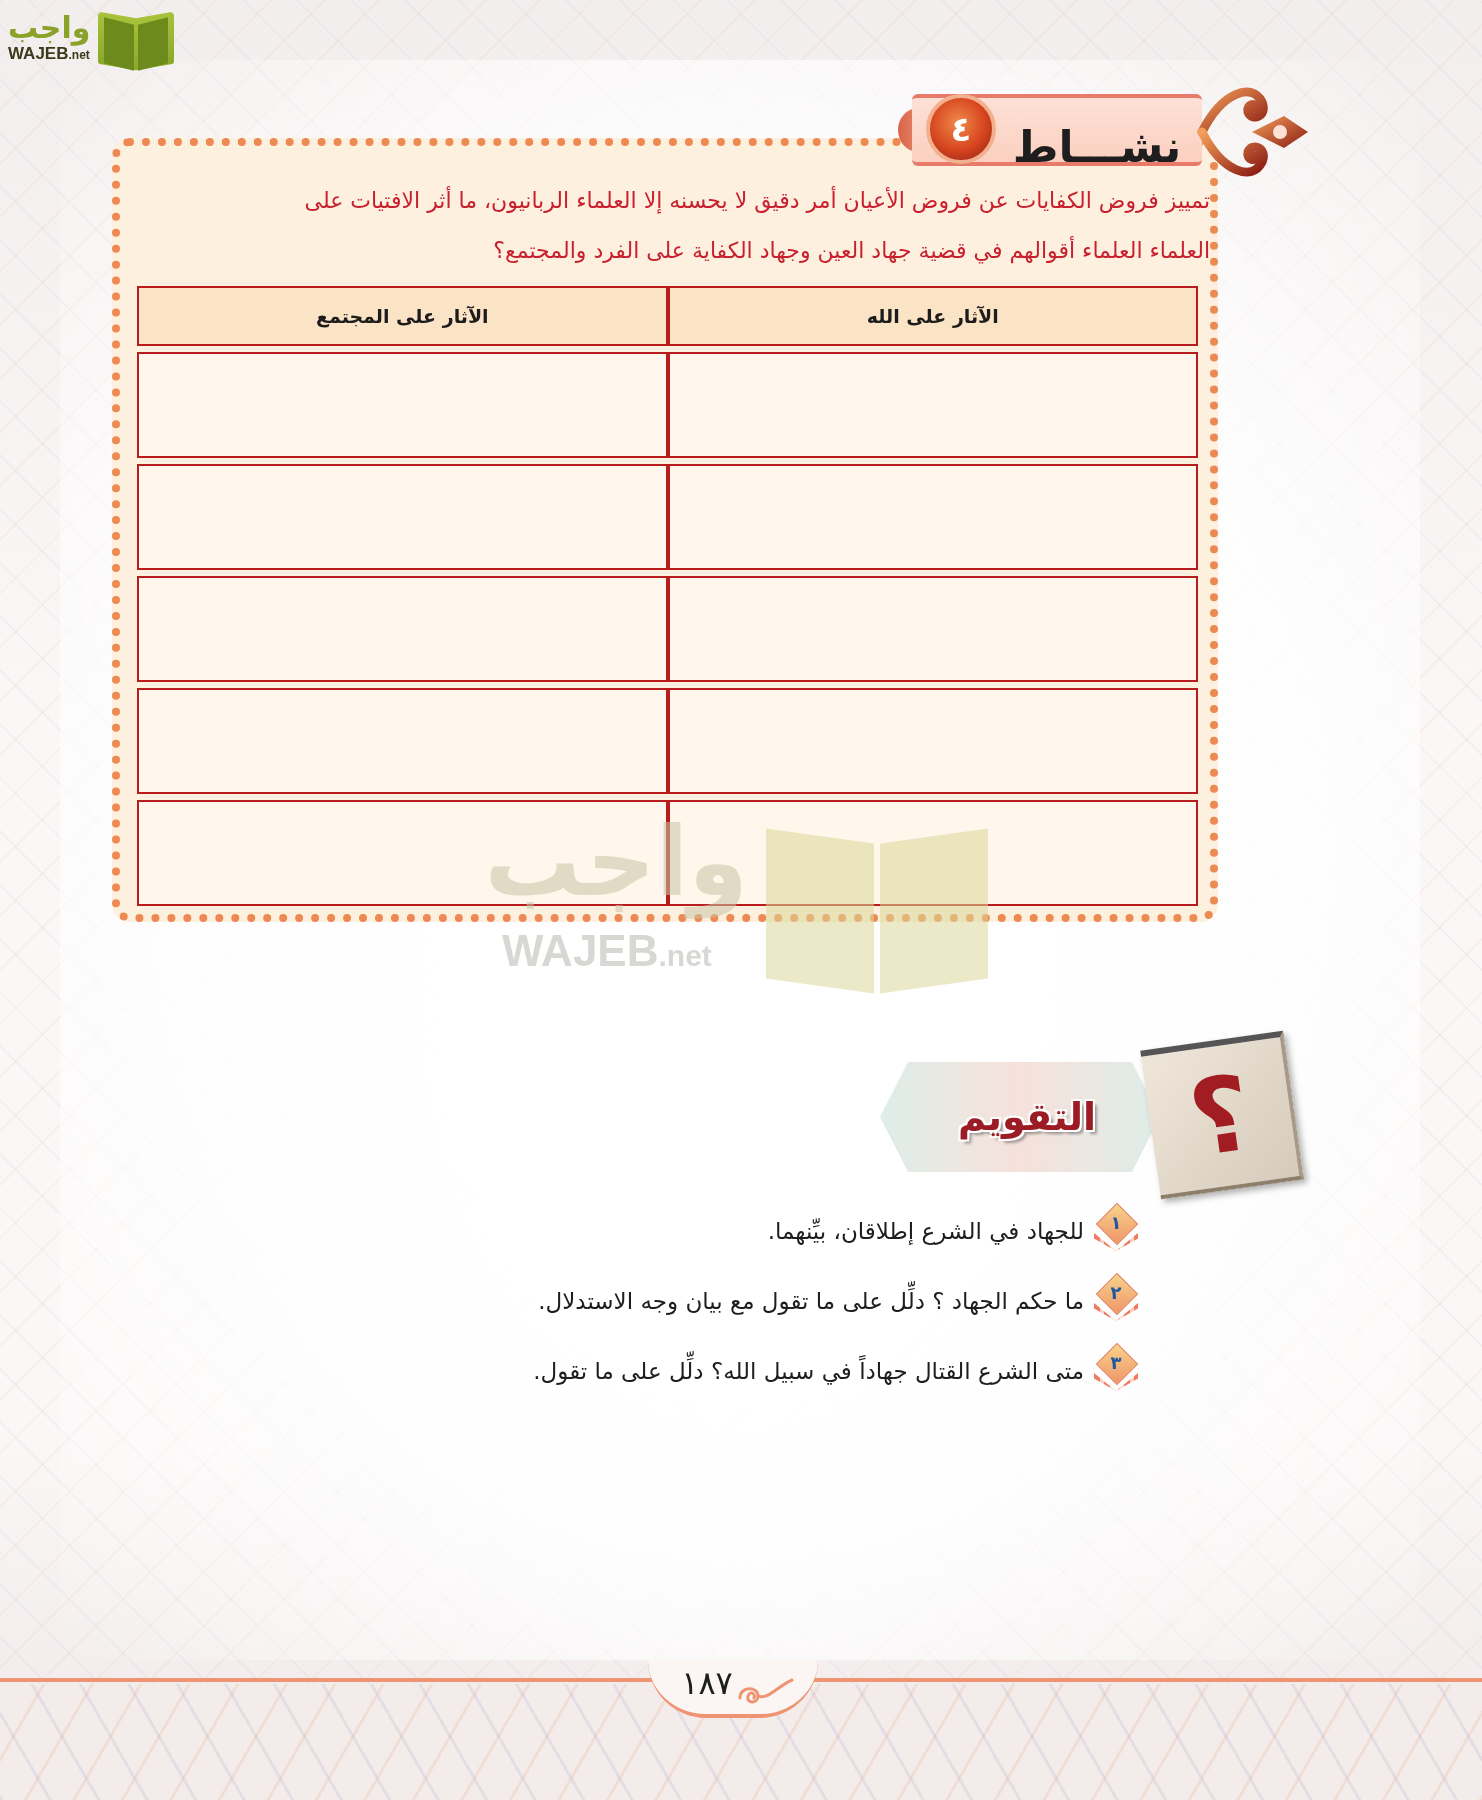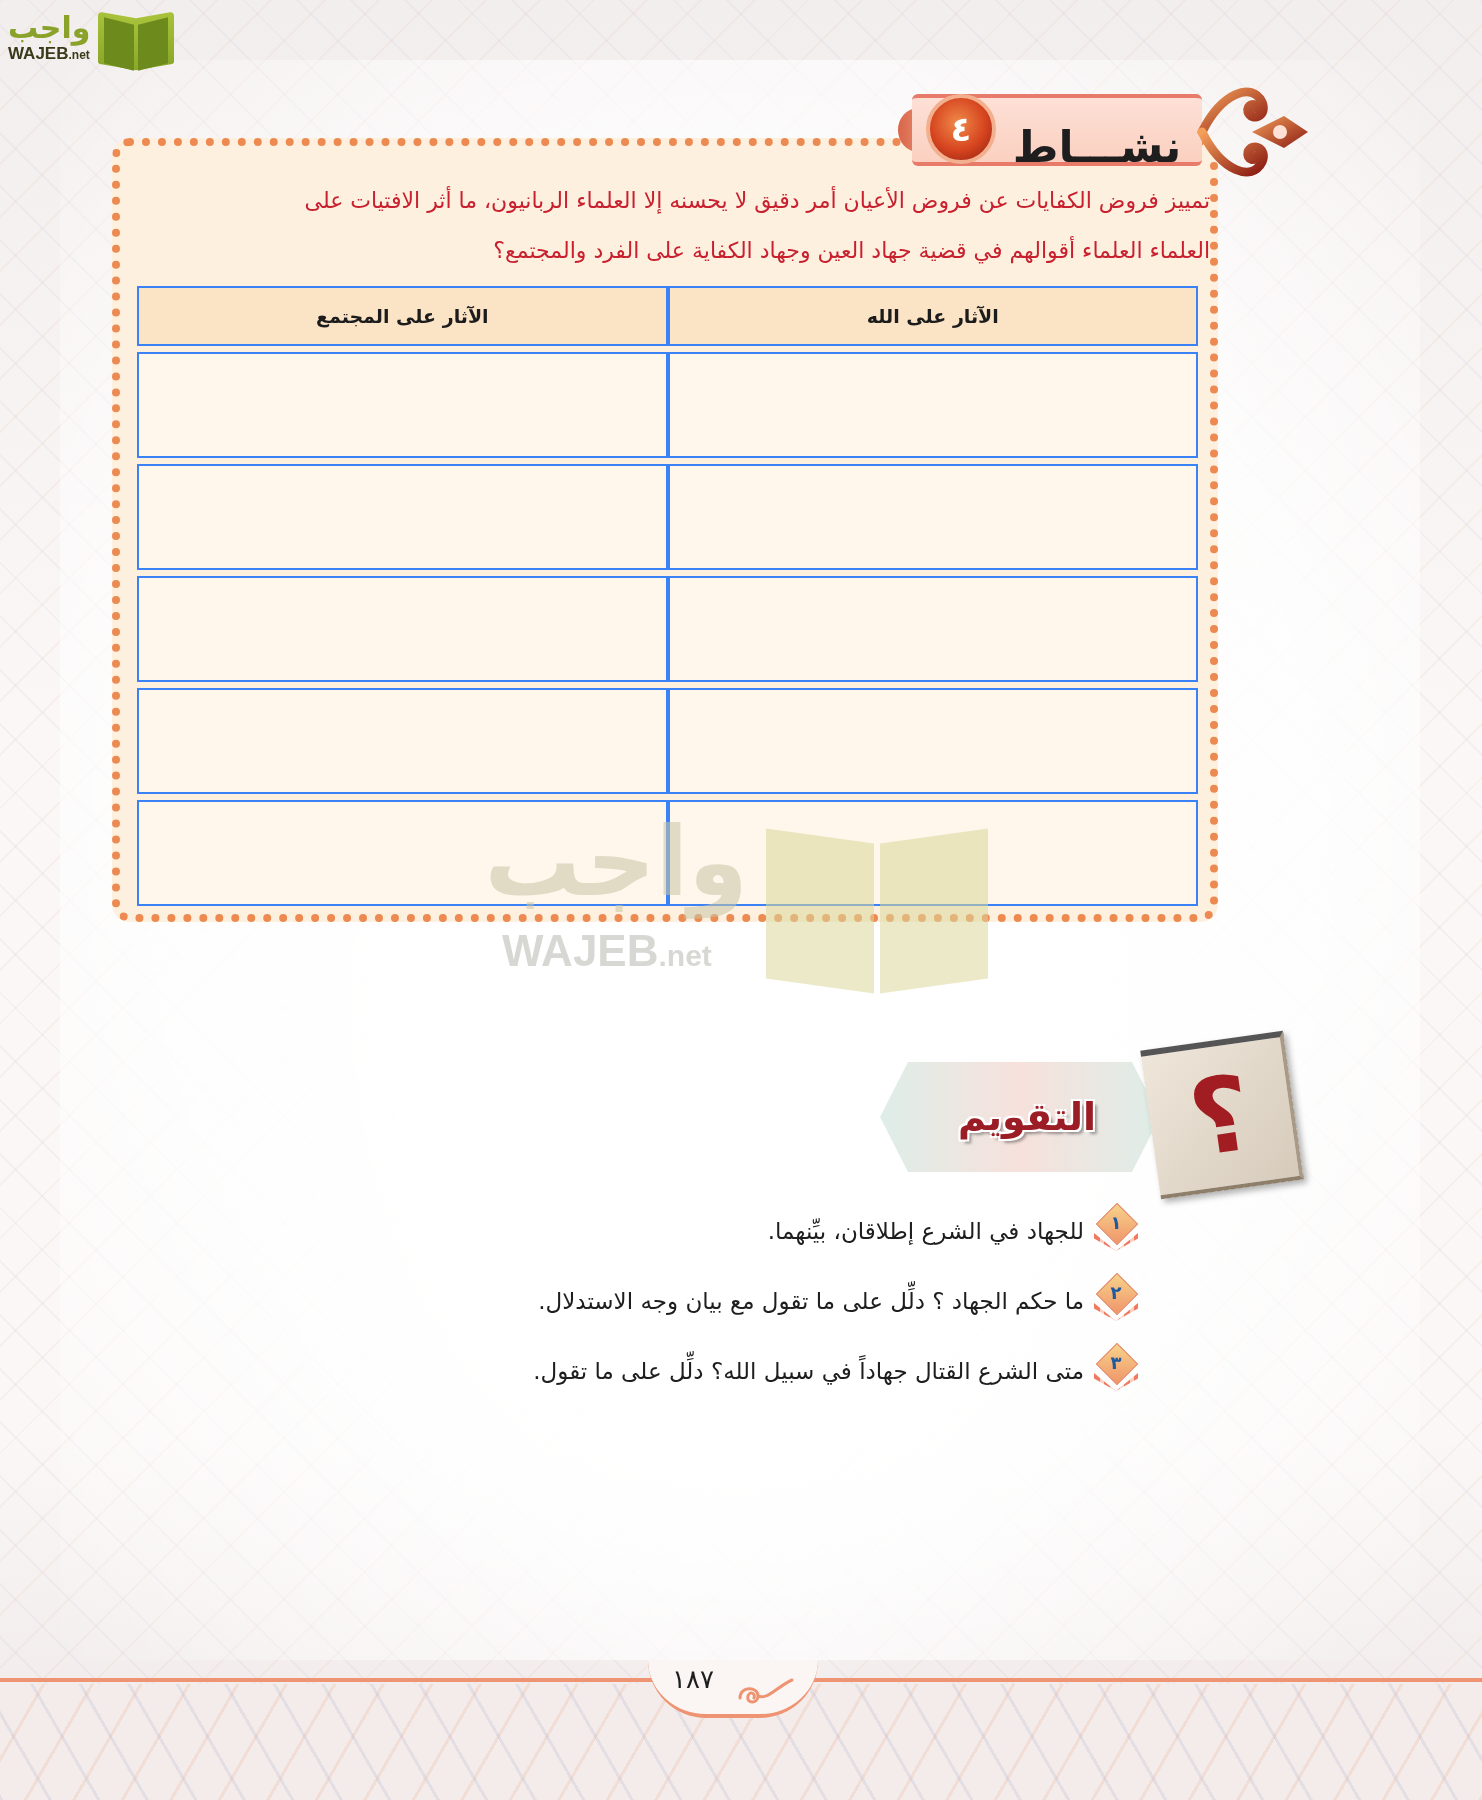--- a/index.html
+++ b/index.html
@@ -70,21 +70,21 @@
       position: absolute; left: 130px; top: 176px; width: 1080px;
       direction: rtl; text-align: right;
       font-family: "DejaVu Sans", sans-serif; font-size: 22px; line-height: 50px; color: #c8202e;
     }
 
     .table {
       position: absolute; left: 137px; top: 286px; width: 1061px;
     }
     .trow { display: flex; flex-direction: row-reverse; margin-bottom: 6px; }
     .tcell {
-      box-sizing: border-box; border: 2px solid #3b82f6; background: #fff6ec;
+      box-sizing: border-box; border: 2px solid #b91c1c; background: #fff6ec;
       width: 50%;
     }
     .trow.head .tcell {
       background: #fbe3c6; height: 60px;
       display: flex; align-items: center; justify-content: center;
       font-family: "DejaVu Sans", sans-serif; font-weight: bold; font-size: 19px; color: #1c1c1c; direction: rtl;
     }
     .trow.body .tcell { height: 106px; margin-bottom: 0; }
     .trow.body { margin-bottom: 6px; }
 
@@ -142,22 +142,22 @@
     }
     .q-text { font-family: "DejaVu Sans", sans-serif; font-size: 23px; color: #1e1e1e; }
 
     
     .footer-line { position: absolute; left: 0; top: 1678px; width: 1482px; height: 4px; background: #ee9472; }
     .footer-curve {
       position: absolute; left: 648px; top: 1660px; width: 170px; height: 54px;
       border-bottom: 4px solid #ee9472; border-radius: 0 0 80px 80px; background: #fbf6f3;
     }
     .page-number {
-      position: absolute; left: 672px; top: 1664px; width: 70px; text-align: left;
-      font-family: "DejaVu Sans", sans-serif; font-size: 26px; color: #1e1e1e;
+      position: absolute; left: 672px; top: 1664px; width: 70px; text-align: center;
+      font-family: "DejaVu Sans", sans-serif; font-size: 32px; color: #1e1e1e;
     }
     .footer-swirl { position: absolute; left: 734px; top: 1676px; width: 60px; height: 36px; }
     .bottom-band {
       position: absolute; left: 0; top: 1684px; width: 1482px; height: 116px;
       background:
         repeating-linear-gradient(60deg, rgba(170,170,210,0.22) 0 3px, transparent 3px 42px),
         repeating-linear-gradient(-60deg, rgba(230,170,140,0.22) 0 3px, transparent 3px 42px),
         #f4ecea;
     }
   </style>

